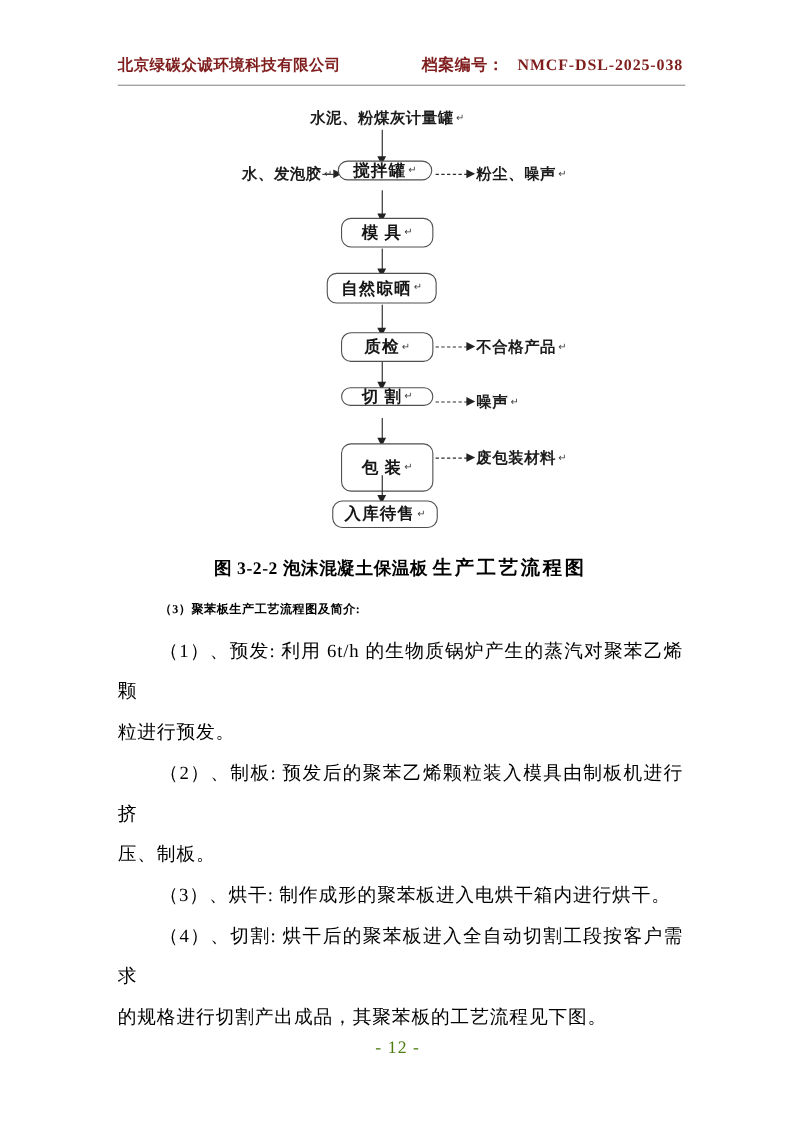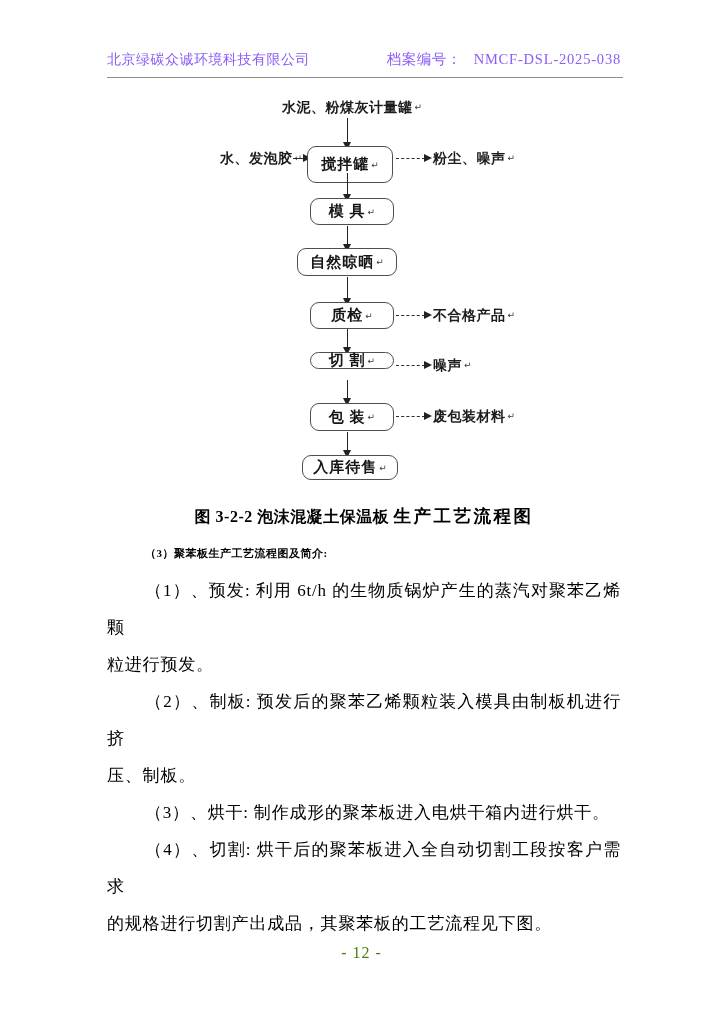--- a/index.html
+++ b/index.html
@@ -6,21 +6,21 @@
   .page {
     position:relative; width:723px; height:1024px; background:#ffffff;
     font-family:"Liberation Serif","DejaVu Serif",serif; color:#1d1d1d;
     overflow:hidden;
   }
 
   
   .header {
     position:absolute; left:107px; top:50px; width:514px;
     display:flex; justify-content:space-between; align-items:baseline;
-    font-weight:normal; font-size:14px; color:#8b5cf6; letter-spacing:0.5px;
+    font-weight:bold; font-size:14px; color:#7f1d1d; letter-spacing:0.5px;
   }
   .header .docno { font-size:14.5px; }
   .header .docno .num { margin-left:12px; letter-spacing:0.8px; }
   .header-rule {
     position:absolute; left:107px; top:77px; width:516px; height:0;
     border-top:1.3px solid #8d8d8d;
   }
 
   
   .chart { position:absolute; left:0; top:0; width:723px; height:500px; }
@@ -89,21 +89,21 @@
       <span>水泥、粉煤灰计量罐</span><span class="pm">↵</span>
     </div>
 
     <div class="va" style="left:347px; top:118px; height:26px;"></div>
 
     <div class="flabel" style="left:220px; top:150px;">
       <span>水、发泡胶</span><span class="pm">↵</span>
     </div>
     <div class="ha solid" style="left:293px; top:158px; width:11px;"></div>
 
-    <div class="node" style="left:307px; top:146px; width:86px; height:37px;">
+    <div class="node" style="left:307px; top:146px; width:86px; height:18px;">
       <span>搅拌罐</span>
         <span class="pm">↵</span>
     </div>
     <div class="ha" style="left:396px; top:158px; width:29px;"></div>
     <div class="flabel" style="left:433px; top:150px;">
       <span>粉尘、噪声</span><span class="pm">↵</span>
     </div>
 
     <div class="va" style="left:347px; top:173px; height:23px;"></div>
 
@@ -136,21 +136,21 @@
       <span>切 割</span>
         <span class="pm">↵</span>
     </div>
     <div class="ha" style="left:396px; top:365px; width:29px;"></div>
     <div class="flabel" style="left:433px; top:357px;">
       <span>噪声</span><span class="pm">↵</span>
     </div>
 
     <div class="va" style="left:347px; top:380px; height:20px;"></div>
 
-    <div class="node" style="left:310px; top:403px; width:84px; height:28px;">
+    <div class="node" style="left:310px; top:403px; width:84px; height:44px;">
       <span>包 装</span>
         <span class="pm">↵</span>
     </div>
     <div class="ha" style="left:396px; top:416px; width:29px;"></div>
     <div class="flabel" style="left:433px; top:408px;">
       <span>废包装材料</span><span class="pm">↵</span>
     </div>
 
     <div class="va" style="left:347px; top:432px; height:20px;"></div>
 

